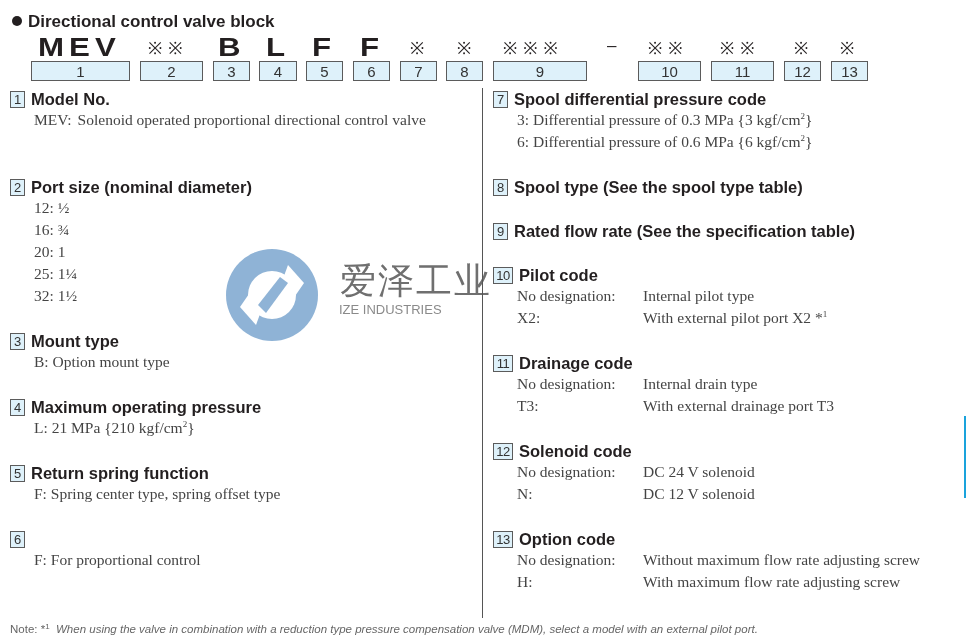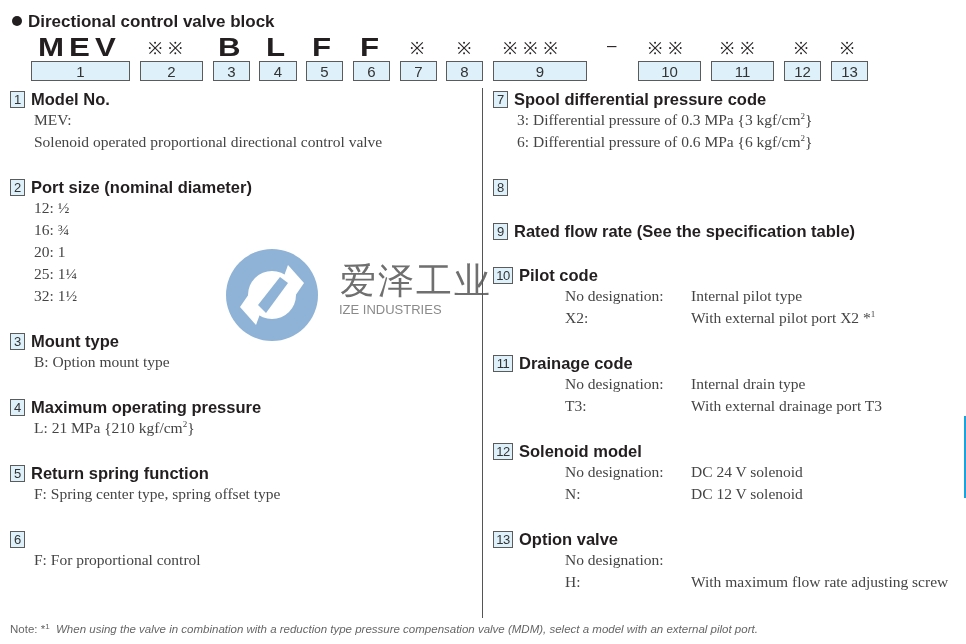--- a/index.html
+++ b/index.html
@@ -9,24 +9,24 @@
   .code-char { position: absolute; top: 33px; font-size: 25px; font-weight: bold; color: #231f20; letter-spacing: 4px; text-align: center; transform: scaleX(1.25); transform-origin: left; }
   .code-x { position: absolute; top: 36px; font-size: 17px; color: #231f20; text-align: center; }
   .box { position: absolute; top: 61px; height: 20px; background: #def1fa; border: 1px solid #5b5b5b; box-sizing: border-box; font-size: 15px; color: #333; text-align: center; line-height: 19px; }
   .divider { position: absolute; left: 482px; top: 88px; width: 1px; height: 530px; background: #555; }
   .section { position: absolute; }
   .sec-head { display: flex; align-items: center; font-size: 16.5px; font-weight: bold; color: #231f20; height: 20px; }
   .num { display: inline-block; min-width: 15px; height: 17px; padding: 0 2px; background: #def1fa; border: 1px solid #5b5b5b; box-sizing: border-box; font-size: 13px; font-weight: normal; color: #333; text-align: center; line-height: 16px; margin-right: 6px; }
   .num.wide { min-width: 20px; letter-spacing: -0.5px; }
   .body-text { font-family: "Liberation Serif", serif; font-size: 15.5px; color: #444; line-height: 22px; padding-left: 24px; }
   .row2 { display: flex; }
-  .row2 .k { width: 126px; flex: none; margin-left: 48px; }
+  .row2 .k { width: 126px; flex: none; }
   .row2 .v { flex: 1; font-family: Liberation Serif, serif; }
   .justify { text-align: justify; text-align-last: left; }
-  .hang { display: flex; flex-direction: column; }
+  .hang { display: flex; }
   .hang .k { flex: none; margin-right: 6px; }
   sup { font-size: 9px; vertical-align: 6px; line-height: 0; }
   .note { position: absolute; left: 10px; top: 623px; font-size: 11.5px; color: #666; }
   .note sup { font-size: 8px; vertical-align: 4px; }
   .watermark { position: absolute; left: 222px; top: 245px; opacity: 1; pointer-events: none; }
   .wm-logo { position: absolute; left: 0; top: 0; width: 100px; height: 100px; }
   .wm-cn { position: absolute; left: 118px; top: 12px; font-size: 36px; color: #6f6f6f; letter-spacing: 2px; white-space: nowrap; font-family: "DejaVu Sans", sans-serif; }
   .wm-en { position: absolute; left: 117px; top: 57px; font-size: 13px; color: #8a8a8a; white-space: nowrap; letter-spacing: 0px; }
   .edge-bar { position: absolute; left: 964px; top: 416px; width: 2px; height: 82px; background: #1aa3dc; }
 </style>
@@ -146,20 +146,21 @@
     </div>
     <div class="body-text">
       <div><span>3: Differential pressure of 0.3 MPa {3 kgf/cm</span><sup>2</sup><span>}</span></div>
       <div><span>6: Differential pressure of 0.6 MPa {6 kgf/cm</span><sup>2</sup><span>}</span></div>
     </div>
   </div>
 
   <div class="section" style="left:493px; top:177px; width:465px;">
     <div class="sec-head">
       <span class="num">8</span>
+      <span>Spool type (See the spool type table)</span>
     </div>
   </div>
 
   <div class="section" style="left:493px; top:221px; width:465px;">
     <div class="sec-head">
       <span class="num">9</span>
       <span>Rated flow rate (See the specification table)</span>
     </div>
   </div>
 
@@ -193,42 +194,43 @@
       <div class="row2">
           <span class="k">T3:</span>
           <span class="v">With external drainage port T3</span>
         </div>
     </div>
   </div>
 
   <div class="section" style="left:493px; top:441px; width:465px;">
     <div class="sec-head">
       <span class="num wide">12</span>
-      <span>Solenoid model</span>
+      <span>Solenoid code</span>
     </div>
     <div class="body-text">
       <div class="row2">
           <span class="k">No designation:</span>
           <span class="v">DC 24 V solenoid</span>
         </div>
       <div class="row2">
           <span class="k">N:</span>
           <span class="v">DC 12 V solenoid</span>
         </div>
     </div>
   </div>
 
   <div class="section" style="left:493px; top:529px; width:465px;">
     <div class="sec-head">
       <span class="num wide">13</span>
-      <span>Option valve</span>
-    </div>
-    <div class="body-text">
-      <div class="row2">
-          <span class="k">No designation:</span>
+      <span>Option code</span>
+    </div>
+    <div class="body-text">
+      <div class="row2">
+          <span class="k">No designation:</span>
+          <span class="v justify">Without maximum flow rate adjusting screw</span>
         </div>
       <div class="row2">
           <span class="k">H:</span>
           <span class="v">With maximum flow rate adjusting screw</span>
         </div>
     </div>
   </div>
 
   <div class="note"><span>Note: *</span><sup>1</sup><span style="white-space:pre;font-style:italic;">  When using the valve in combination with a reduction type pressure compensation valve (MDM), select a model with an external pilot port.</span></div>
 

